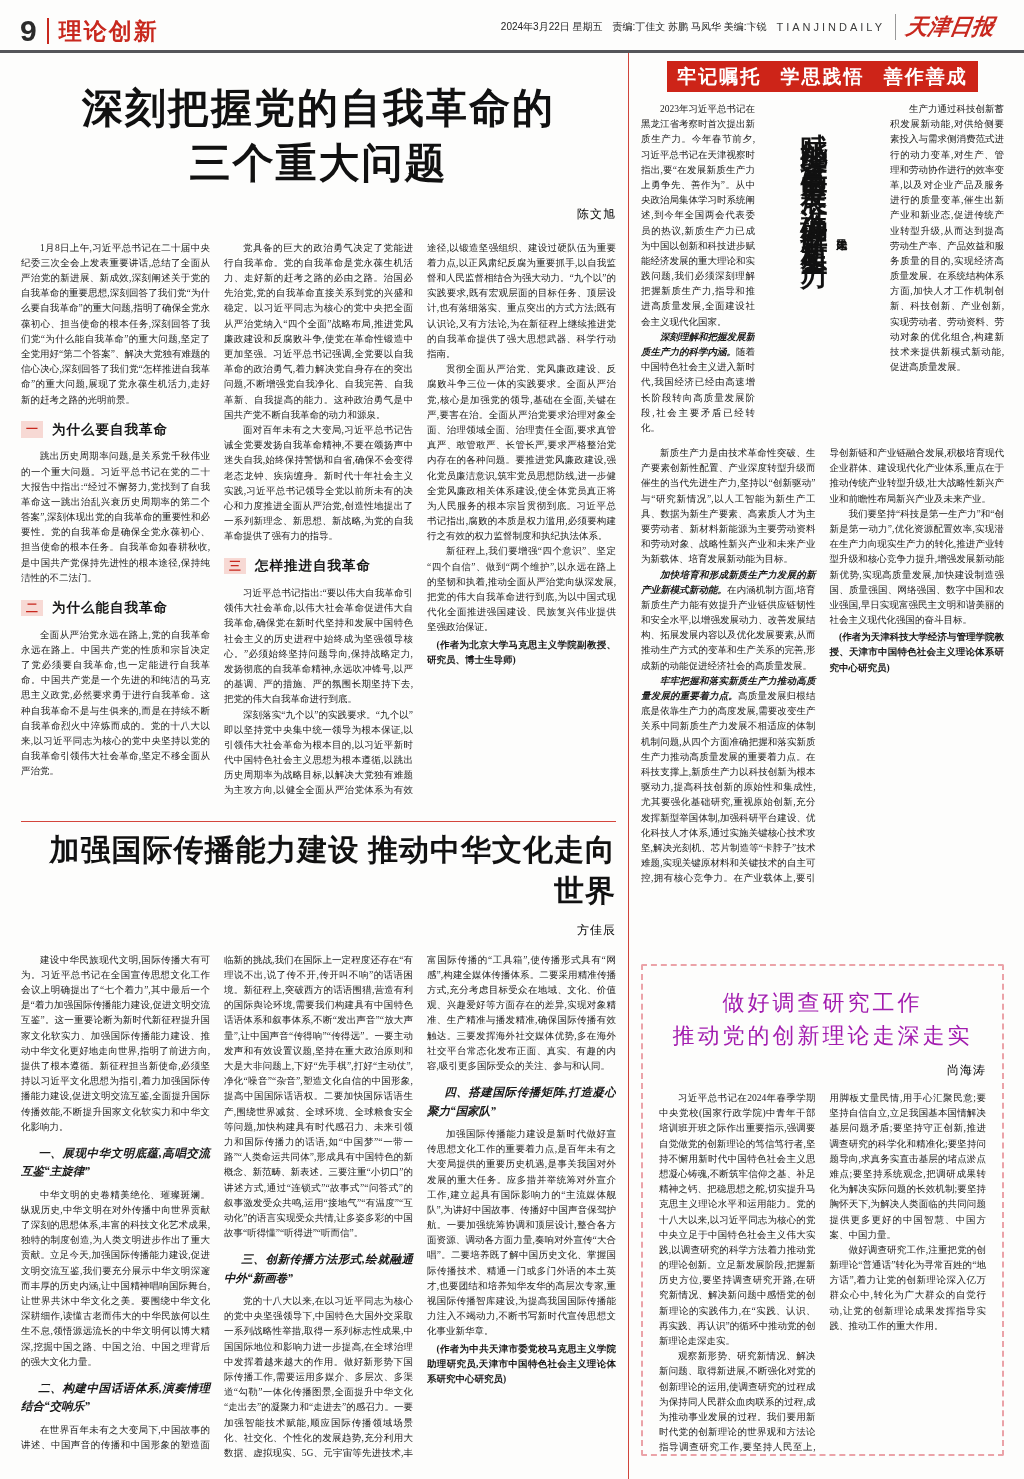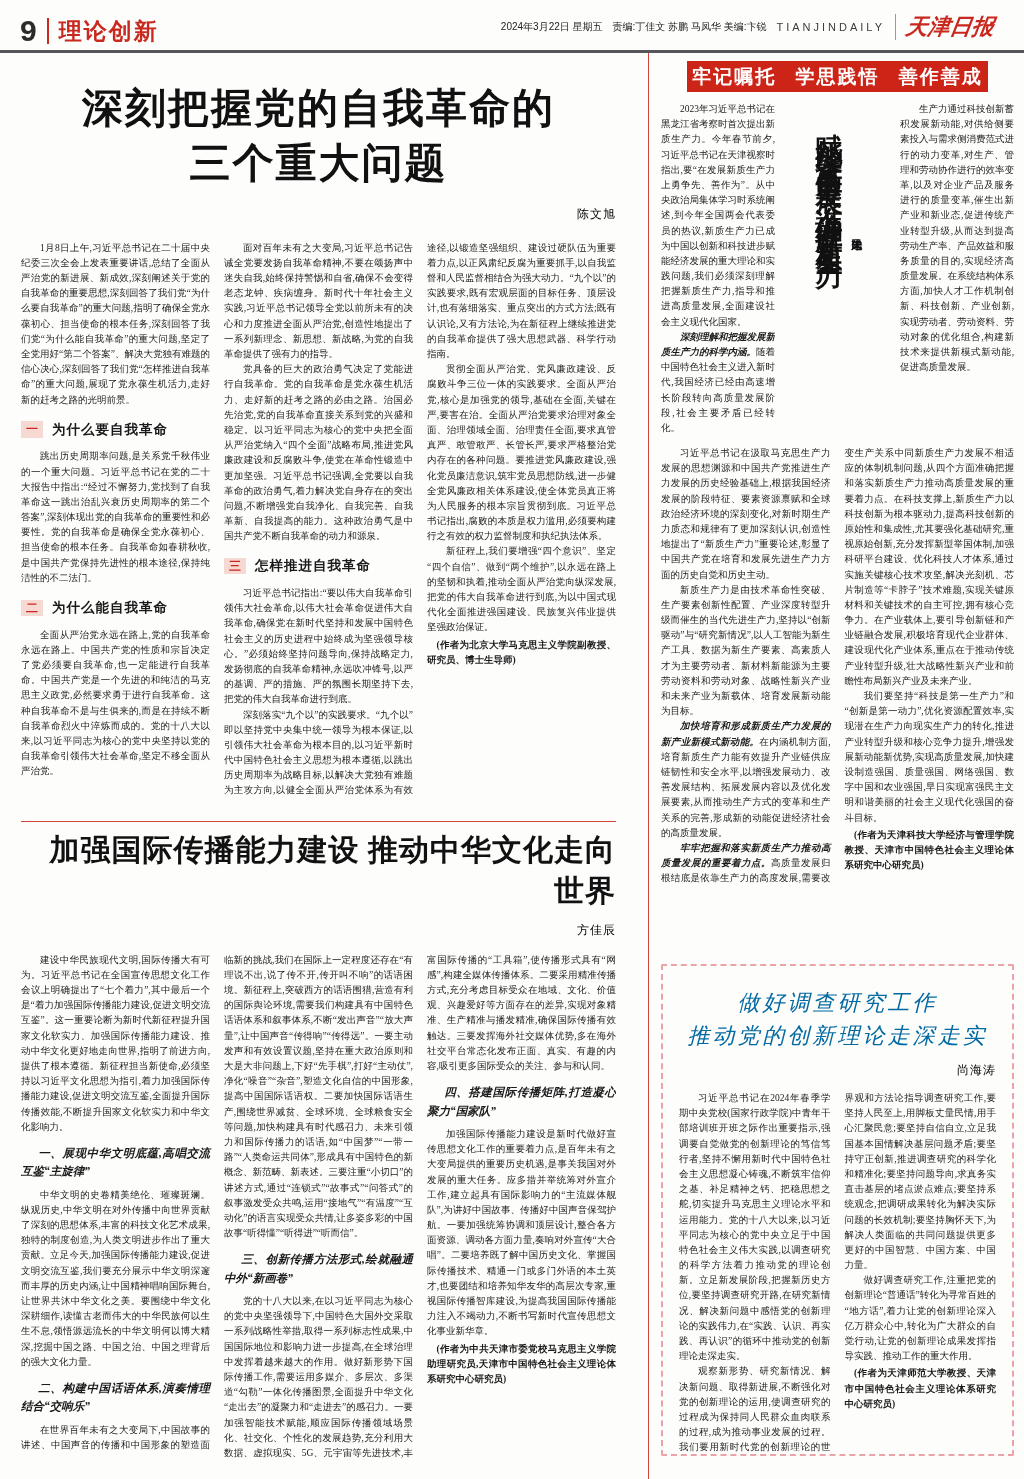--- a/index.html
+++ b/index.html
@@ -13,21 +13,21 @@
   .section{font-family:"Liberation Sans",sans-serif;font-weight:700;font-size:23px;color:#c8281e;letter-spacing:2px;line-height:1;}
   .hdr-right{position:absolute;right:30px;top:12px;display:flex;align-items:center;gap:10px;}
   .dateline,.editors{font-size:10px;color:#222;font-family:"Liberation Sans",sans-serif;}
   .masthead-latin{font-family:"Liberation Sans",sans-serif;font-size:11px;letter-spacing:3px;color:#3c3c3c;font-weight:500;}
   .hdr-div{width:1px;height:26px;background:#999;}
   .masthead-logo{font-family:"Liberation Serif",serif;font-style:italic;font-weight:700;font-size:22px;color:#c8281e;transform:skewX(-8deg);}
   .hdr-rule{height:3px;background:#55565a;margin:0;}
   
   .content{display:flex;height:1426px;}
   .left-region{width:628px;box-sizing:border-box;padding:2px 12px 0 21px;}
-  .right-region{flex:1;box-sizing:border-box;border-left:1px solid #d0453b;padding:6px 10px 0 12px;margin-left:20px;}
+  .right-region{flex:1;box-sizing:border-box;border-left:1px solid #d0453b;padding:6px 20px 0 12px;}
   
   .byline{text-align:right;font-size:12px;color:#000000;letter-spacing:1px;}
   .cols{column-gap:14px;column-fill:auto;overflow:hidden;text-align:justify;font-size:9.5px;line-height:1.6;}
   .cols3{column-count:3;}
   .cols2{column-count:2;}
   .para{margin:0;text-indent:2em;}
   .lead-in{font-weight:700;font-style:italic;}
   .attribution{margin:2px 0 0 0;font-weight:700;text-indent:1em;}
   .sub-red{display:flex;align-items:center;margin:11px 0 9px 0;break-inside:avoid;}
   .sub-num{background:#f7d9d4;color:#c8281e;font-weight:700;font-size:12px;padding:1px 5px;margin-right:9px;
@@ -49,21 +49,21 @@
   .art3-top{display:flex;height:336px;margin-bottom:8px;}
   .art3-col{width:114px;overflow:hidden;text-align:justify;font-size:9.5px;line-height:1.6;}
   .vtitle-wrap{flex:1;display:flex;justify-content:center;position:relative;}
   .vtitle{writing-mode:vertical-rl;display:flex;gap:10px;margin-top:10px;}
   .vline{font-family:"Liberation Serif",serif;font-weight:700;font-size:27px;letter-spacing:7px;color:#111;}
   .vauthor{writing-mode:vertical-rl;font-size:11px;font-weight:700;margin:128px 0 0 2px;width:15px;color:#111;}
   .art3-bottom{height:452px;}
   
   .art4{margin-top:66px;border:2px dashed #eba3a8;border-radius:2px;padding:14px 16px 10px 16px;box-sizing:border-box;height:492px;}
   .art4 h3{margin:6px 0 10px 0;text-align:center;font-family:"Liberation Sans",sans-serif;font-weight:500;
-           font-size:22px;letter-spacing:3px;line-height:1.5;color:#0369a1;font-style:italic;}
+           font-size:22px;letter-spacing:3px;line-height:1.5;color:#a21caf;}
   .art4-body{height:368px;margin-top:12px;}
 </style>
 </head>
 <body>
 
 <div class="page">
 
   <header class="hdr">
     <div class="hdr-left">
       <span class="pagenum">9</span>
@@ -95,22 +95,22 @@
             <div class="sub-red">
               <span class="sub-num">一</span>
               <span class="sub-tx">为什么要自我革命</span>
             </div>
             <p class="para">跳出历史周期率问题,是关系党千秋伟业的一个重大问题。习近平总书记在党的二十大报告中指出:“经过不懈努力,党找到了自我革命这一跳出治乱兴衰历史周期率的第二个答案”,深刻体现出党的自我革命的重要性和必要性。党的自我革命是确保全党永葆初心、担当使命的根本任务。自我革命如春耕秋收,是中国共产党保持先进性的根本途径,保持纯洁性的不二法门。</p>
             <div class="sub-red">
               <span class="sub-num">二</span>
               <span class="sub-tx">为什么能自我革命</span>
             </div>
             <p class="para">全面从严治党永远在路上,党的自我革命永远在路上。中国共产党的性质和宗旨决定了党必须要自我革命,也一定能进行自我革命。中国共产党是一个先进的和纯洁的马克思主义政党,必然要求勇于进行自我革命。这种自我革命不是与生俱来的,而是在持续不断自我革命烈火中淬炼而成的。党的十八大以来,以习近平同志为核心的党中央坚持以党的自我革命引领伟大社会革命,坚定不移全面从严治党。</p>
+            <p class="para">党具备的巨大的政治勇气决定了党能进行自我革命。党的自我革命是党永葆生机活力、走好新的赶考之路的必由之路。治国必先治党,党的自我革命直接关系到党的兴盛和稳定。以习近平同志为核心的党中央把全面从严治党纳入“四个全面”战略布局,推进党风廉政建设和反腐败斗争,使党在革命性锻造中更加坚强。习近平总书记强调,全党要以自我革命的政治勇气,着力解决党自身存在的突出问题,不断增强党自我净化、自我完善、自我革新、自我提高的能力。这种政治勇气是中国共产党不断自我革命的动力和源泉。</p>
             <p class="para">面对百年未有之大变局,习近平总书记告诫全党要发扬自我革命精神,不要在颂扬声中迷失自我,始终保持警惕和自省,确保不会变得老态龙钟、疾病缠身。新时代十年社会主义实践,习近平总书记领导全党以前所未有的决心和力度推进全面从严治党,创造性地提出了一系列新理念、新思想、新战略,为党的自我革命提供了强有力的指导。</p>
-            <p class="para">党具备的巨大的政治勇气决定了党能进行自我革命。党的自我革命是党永葆生机活力、走好新的赶考之路的必由之路。治国必先治党,党的自我革命直接关系到党的兴盛和稳定。以习近平同志为核心的党中央把全面从严治党纳入“四个全面”战略布局,推进党风廉政建设和反腐败斗争,使党在革命性锻造中更加坚强。习近平总书记强调,全党要以自我革命的政治勇气,着力解决党自身存在的突出问题,不断增强党自我净化、自我完善、自我革新、自我提高的能力。这种政治勇气是中国共产党不断自我革命的动力和源泉。</p>
             <div class="sub-red">
               <span class="sub-num">三</span>
               <span class="sub-tx">怎样推进自我革命</span>
             </div>
             <p class="para">习近平总书记指出:“要以伟大自我革命引领伟大社会革命,以伟大社会革命促进伟大自我革命,确保党在新时代坚持和发展中国特色社会主义的历史进程中始终成为坚强领导核心。”必须始终坚持问题导向,保持战略定力,发扬彻底的自我革命精神,永远吹冲锋号,以严的基调、严的措施、严的氛围长期坚持下去,把党的伟大自我革命进行到底。</p>
             <p class="para">深刻落实“九个以”的实践要求。“九个以”即以坚持党中央集中统一领导为根本保证,以引领伟大社会革命为根本目的,以习近平新时代中国特色社会主义思想为根本遵循,以跳出历史周期率为战略目标,以解决大党独有难题为主攻方向,以健全全面从严治党体系为有效途径,以锻造坚强组织、建设过硬队伍为重要着力点,以正风肃纪反腐为重要抓手,以自我监督和人民监督相结合为强大动力。“九个以”的实践要求,既有宏观层面的目标任务、顶层设计,也有落细落实、重点突出的方式方法;既有认识论,又有方法论,为在新征程上继续推进党的自我革命提供了强大思想武器、科学行动指南。</p>
             <p class="para">贯彻全面从严治党、党风廉政建设、反腐败斗争三位一体的实践要求。全面从严治党,核心是加强党的领导,基础在全面,关键在严,要害在治。全面从严治党要求治理对象全面、治理领域全面、治理责任全面,要求真管真严、敢管敢严、长管长严,要求严格整治党内存在的各种问题。要推进党风廉政建设,强化党员廉洁意识,筑牢党员思想防线,进一步健全党风廉政相关体系建设,使全体党员真正将为人民服务的根本宗旨贯彻到底。习近平总书记指出,腐败的本质是权力滥用,必须要构建行之有效的权力监督制度和执纪执法体系。</p>
             <p class="para">新征程上,我们要增强“四个意识”、坚定“四个自信”、做到“两个维护”,以永远在路上的坚韧和执着,推动全面从严治党向纵深发展,把党的伟大自我革命进行到底,为以中国式现代化全面推进强国建设、民族复兴伟业提供坚强政治保证。</p>
             <p class="attribution">(作者为北京大学马克思主义学院副教授、研究员、博士生导师)</p>
           </div>
@@ -153,37 +153,35 @@
               <span class="vline">赋能经济高质量发展</span>
               <span class="vline">准确理解新质生产力</span>
             </div>
             <div class="vauthor">朱建民</div>
           </div>
           <div class="art3-col">
               <p class="para">生产力通过科技创新蓄积发展新动能,对供给侧要素投入与需求侧消费范式进行的动力变革,对生产、管理和劳动协作进行的效率变革,以及对企业产品及服务进行的质量变革,催生出新产业和新业态,促进传统产业转型升级,从而达到提高劳动生产率、产品效益和服务质量的目的,实现经济高质量发展。在系统结构体系方面,加快人才工作机制创新、科技创新、产业创新,实现劳动者、劳动资料、劳动对象的优化组合,构建新技术来提供新模式新动能,促进高质量发展。</p>
             </div>
         </div>
         <div class="cols cols2 art3-bottom">
-            <p class="para">习近平总书记在汲取马克思生产力发展的思想渊源和中国共产党推进生产力发展的历史经验基础上,根据我国经济发展的阶段特征、要素资源禀赋和全球政治经济环境的深刻变化,对新时期生产力质态和规律有了更加深刻认识,创造性地提出了“新质生产力”重要论述,彰显了中国共产党在培育和发展先进生产力方面的历史自觉和历史主动。</p>
             <p class="para">新质生产力是由技术革命性突破、生产要素创新性配置、产业深度转型升级而催生的当代先进生产力,坚持以“创新驱动”与“研究新情况”,以人工智能为新生产工具、数据为新生产要素、高素质人才为主要劳动者、新材料新能源为主要劳动资料和劳动对象、战略性新兴产业和未来产业为新载体、培育发展新动能为目标。</p>
             <p class="para"><span class="lead-in">加快培育和形成新质生产力发展的新产业新模式新动能。</span>在内涵机制方面,培育新质生产力能有效提升产业链供应链韧性和安全水平,以增强发展动力、改善发展结构、拓展发展内容以及优化发展要素,从而推动生产方式的变革和生产关系的完善,形成新的动能促进经济社会的高质量发展。</p>
             <p class="para"><span class="lead-in">牢牢把握和落实新质生产力推动高质量发展的重要着力点。</span>高质量发展归根结底是依靠生产力的高度发展,需要改变生产关系中同新质生产力发展不相适应的体制机制问题,从四个方面准确把握和落实新质生产力推动高质量发展的重要着力点。在科技支撑上,新质生产力以科技创新为根本驱动力,提高科技创新的原始性和集成性,尤其要强化基础研究,重视原始创新,充分发挥新型举国体制,加强科研平台建设、优化科技人才体系,通过实施关键核心技术攻坚,解决光刻机、芯片制造等“卡脖子”技术难题,实现关键原材料和关键技术的自主可控,拥有核心竞争力。在产业载体上,要引导创新链和产业链融合发展,积极培育现代企业群体、建设现代化产业体系,重点在于推动传统产业转型升级,壮大战略性新兴产业和前瞻性布局新兴产业及未来产业。</p>
             <p class="para">我们要坚持“科技是第一生产力”和“创新是第一动力”,优化资源配置效率,实现潜在生产力向现实生产力的转化,推进产业转型升级和核心竞争力提升,增强发展新动能新优势,实现高质量发展,加快建设制造强国、质量强国、网络强国、数字中国和农业强国,早日实现富强民主文明和谐美丽的社会主义现代化强国的奋斗目标。</p>
             <p class="attribution">(作者为天津科技大学经济与管理学院教授、天津市中国特色社会主义理论体系研究中心研究员)</p>
           </div>
       </article>
 
       <article class="art4">
         <h3>
           <span>做好调查研究工作</span><br>
           <span>推动党的创新理论走深走实</span>
         </h3>
         <div class="byline">尚海涛</div>
         <div class="cols cols2 art4-body">
             <p class="para">习近平总书记在2024年春季学期中央党校(国家行政学院)中青年干部培训班开班之际作出重要指示,强调要自觉做党的创新理论的笃信笃行者,坚持不懈用新时代中国特色社会主义思想凝心铸魂,不断筑牢信仰之基、补足精神之钙、把稳思想之舵,切实提升马克思主义理论水平和运用能力。党的十八大以来,以习近平同志为核心的党中央立足于中国特色社会主义伟大实践,以调查研究的科学方法着力推动党的理论创新。立足新发展阶段,把握新历史方位,要坚持调查研究开路,在研究新情况、解决新问题中感悟党的创新理论的实践伟力,在“实践、认识、再实践、再认识”的循环中推动党的创新理论走深走实。</p>
             <p class="para">观察新形势、研究新情况、解决新问题、取得新进展,不断强化对党的创新理论的运用,使调查研究的过程成为保持同人民群众血肉联系的过程,成为推动事业发展的过程。我们要用新时代党的创新理论的世界观和方法论指导调查研究工作,要坚持人民至上,用脚板丈量民情,用手心汇聚民意;要坚持自信自立,立足我国基本国情解决基层问题矛盾;要坚持守正创新,推进调查研究的科学化和精准化;要坚持问题导向,求真务实直击基层的堵点淤点难点;要坚持系统观念,把调研成果转化为解决实际问题的长效机制;要坚持胸怀天下,为解决人类面临的共同问题提供更多更好的中国智慧、中国方案、中国力量。</p>
             <p class="para">做好调查研究工作,注重把党的创新理论“普通话”转化为寻常百姓的“地方话”,着力让党的创新理论深入亿万群众心中,转化为广大群众的自觉行动,让党的创新理论成果发挥指导实践、推动工作的重大作用。</p>
-            <p class="attribution">(作者为天津师范大学教授、天津市中国特色社会主义理论体系研究中心研究员)</p>
           </div>
       </article>
     </div>
   </div>
 </div>
 
 </body></html>

